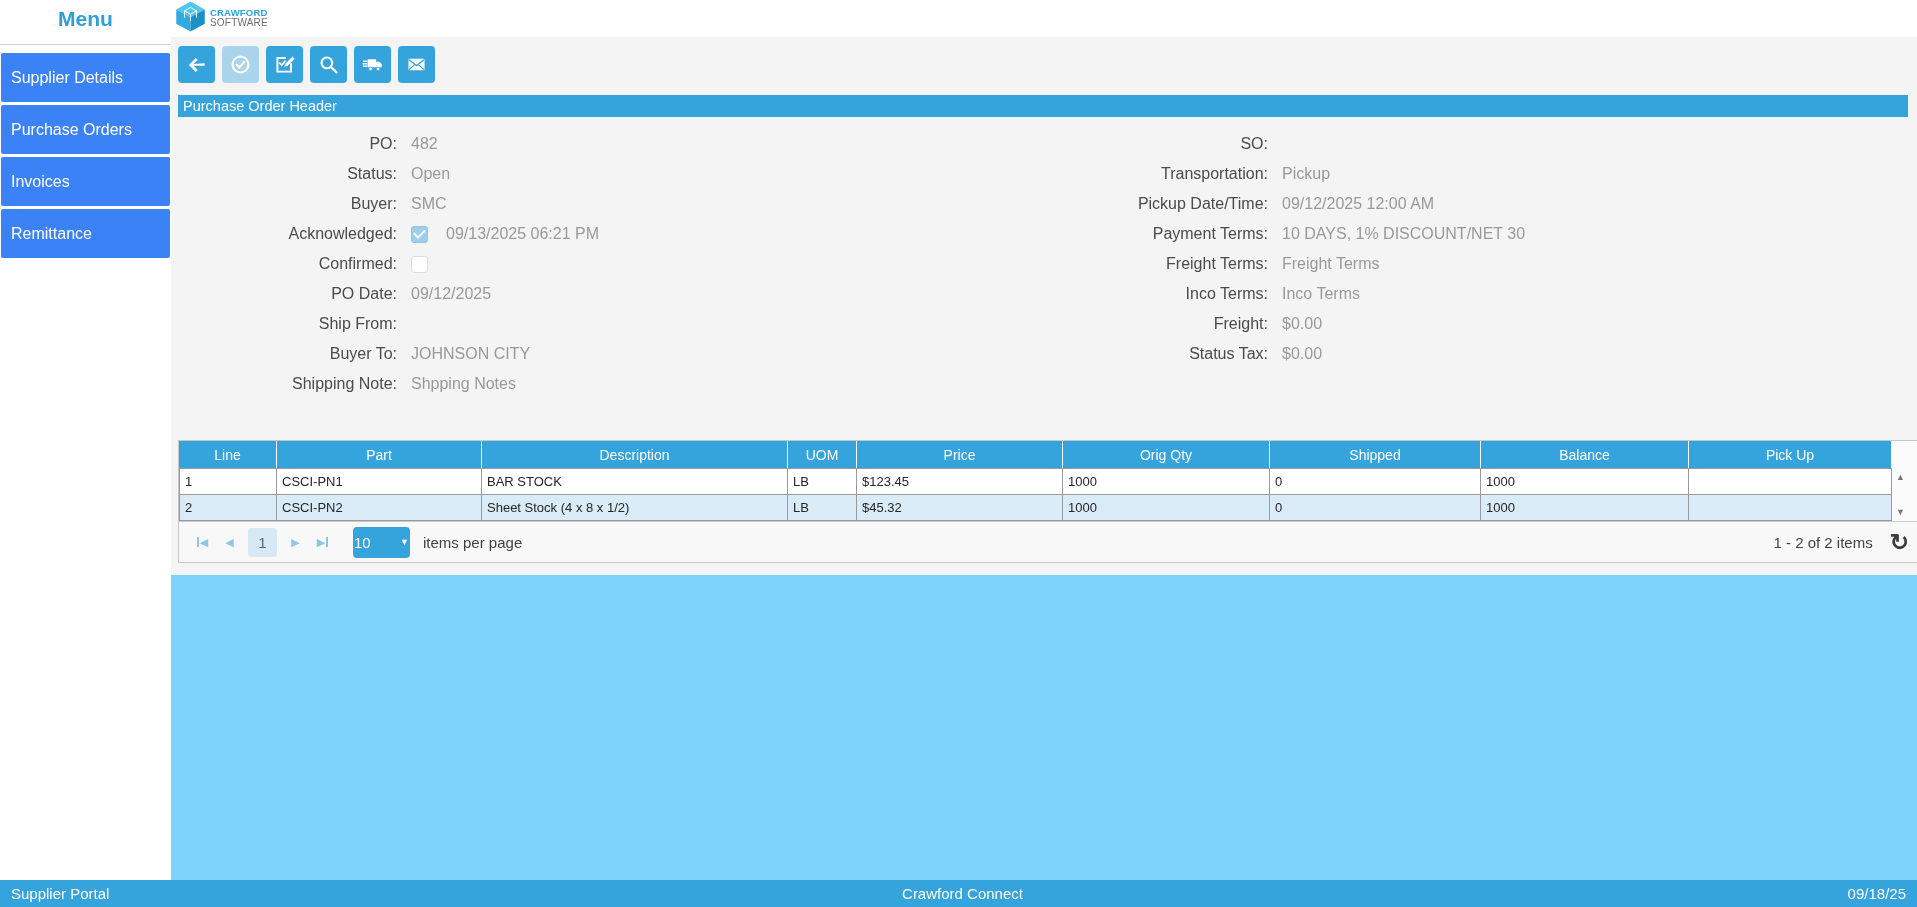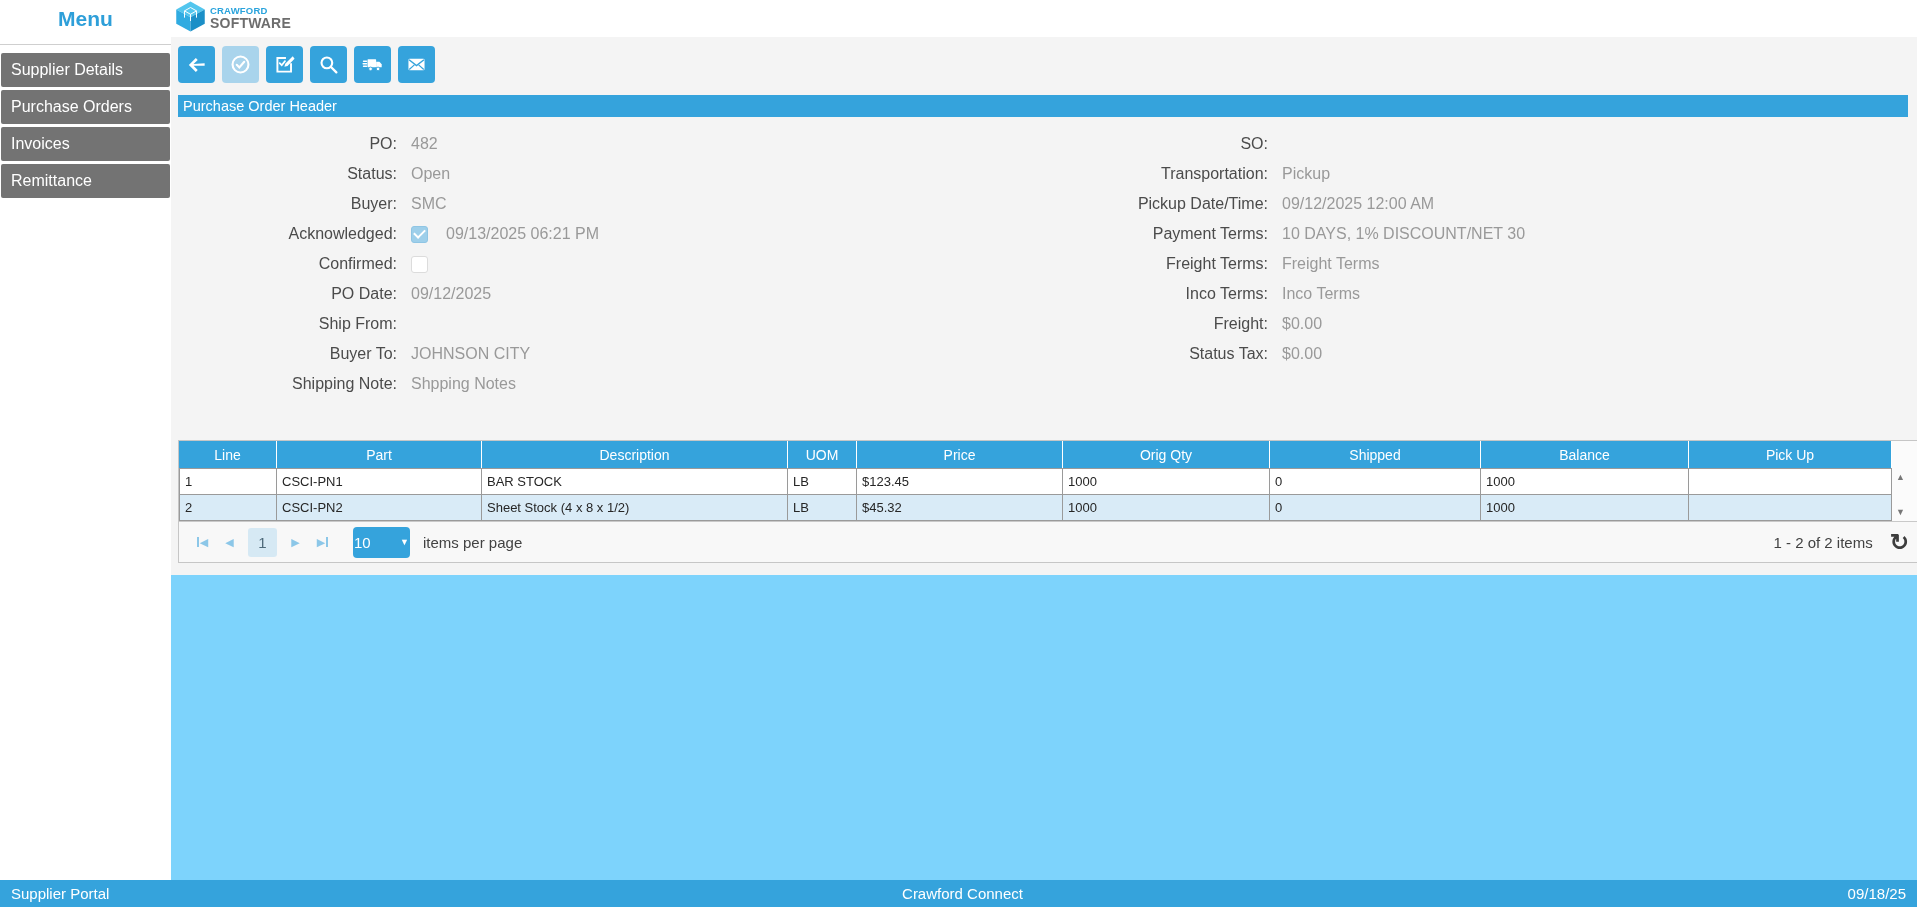--- a/index.html
+++ b/index.html
@@ -15,27 +15,27 @@
   .burger i{display:block;width:24px;height:3.4px;background:#fff;border-radius:2px}
   .pg-title{font-size:21px;margin-left:16px;font-weight:400;letter-spacing:.2px}
   .tb-spacer{flex:1}
   .user-name{font-size:19px;margin-right:18px}
   .logout{width:34px;height:28px;margin-right:12px;cursor:pointer;display:flex;align-items:center;justify-content:center}
   .logout svg{width:28px;height:26px}
   .logobox{width:97px;background:#fff;display:flex;align-items:center;padding-left:3px}
   .logobox svg{width:33px;height:33px;flex:none}
   .logotext{margin-left:3px;line-height:1.05}
   .logotext .l1{color:#29A3DC;font-weight:bold;font-size:9.5px;letter-spacing:.2px}
-  .logotext .l2{color:#6d6d6d;font-weight:bold;font-size:14px;letter-spacing:.2px}
+  .logotext .l2{color:#6d6d6d;font-weight:normal;font-size:10px;letter-spacing:.2px}
 
   
   .shell{display:flex;height:843px}
   .sidebar{width:171px;background:#fff;flex:none}
   .side-rule{border-top:1px solid #cfcfcf;margin-top:7px}
-  .side-item{height:34px;background:#737373;color:#fff;font-size:16px;display:flex;
+  .side-item{height:49px;background:#3b82f6;color:#fff;font-size:16px;display:flex;
     align-items:center;padding-left:10px;margin:3px 1px 0 1px;border-radius:2px;cursor:pointer}
   .side-item:first-child{margin-top:8px}
 
   .main{flex:1;background:#7dd3fc}
   .upper{background:#f4f4f4;padding:9px 0 12px 7px}
 
   
   .toolbar{display:flex;gap:7px}
   .tb-btn{width:37px;height:37px;background:#35A3DC;border-radius:4px;cursor:pointer;
     display:flex;align-items:center;justify-content:center}

